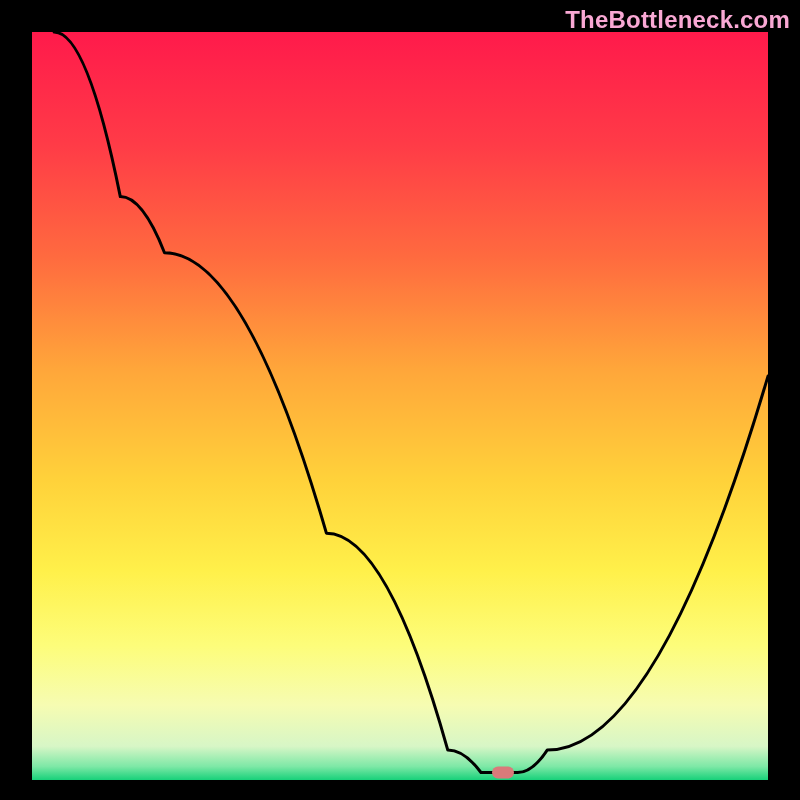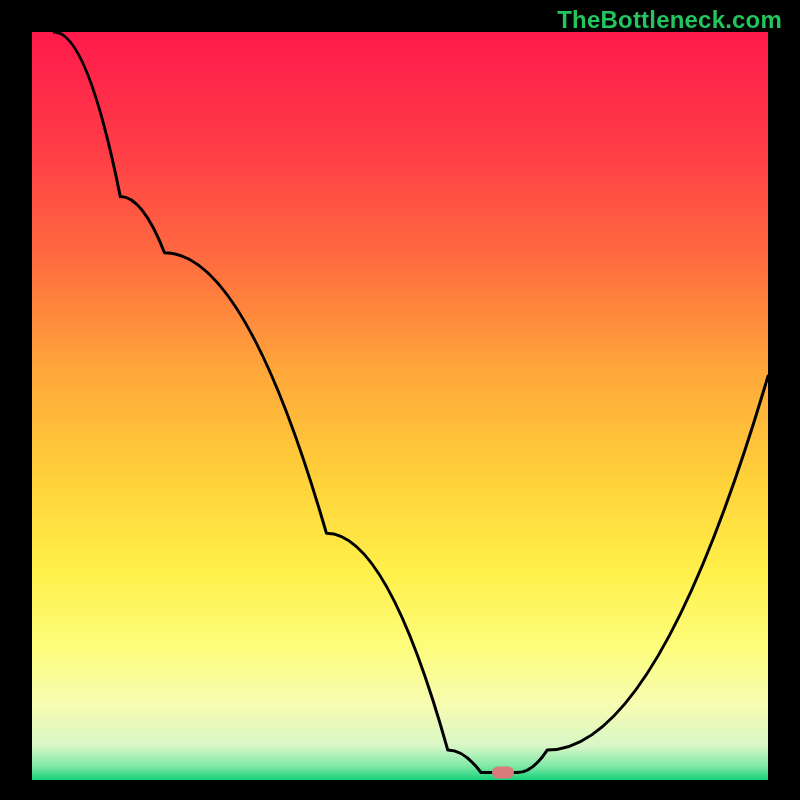--- a/index.html
+++ b/index.html
@@ -13,24 +13,24 @@
   }
   .stage {
     position: relative;
     width: 800px;
     height: 800px;
     background: #000;
   }
   .watermark {
     position: absolute;
     top: 6px;
-    right: 18px;
+    right: 10px;
     font-size: 24px;
     font-weight: 600;
-    color: #22c55e;
+    color: #f9a8d4;
     letter-spacing: 0.2px;
     z-index: 10;
   }
   svg {
     position: absolute;
     top: 0;
     left: 0;
   }
 </style>
 </head>

